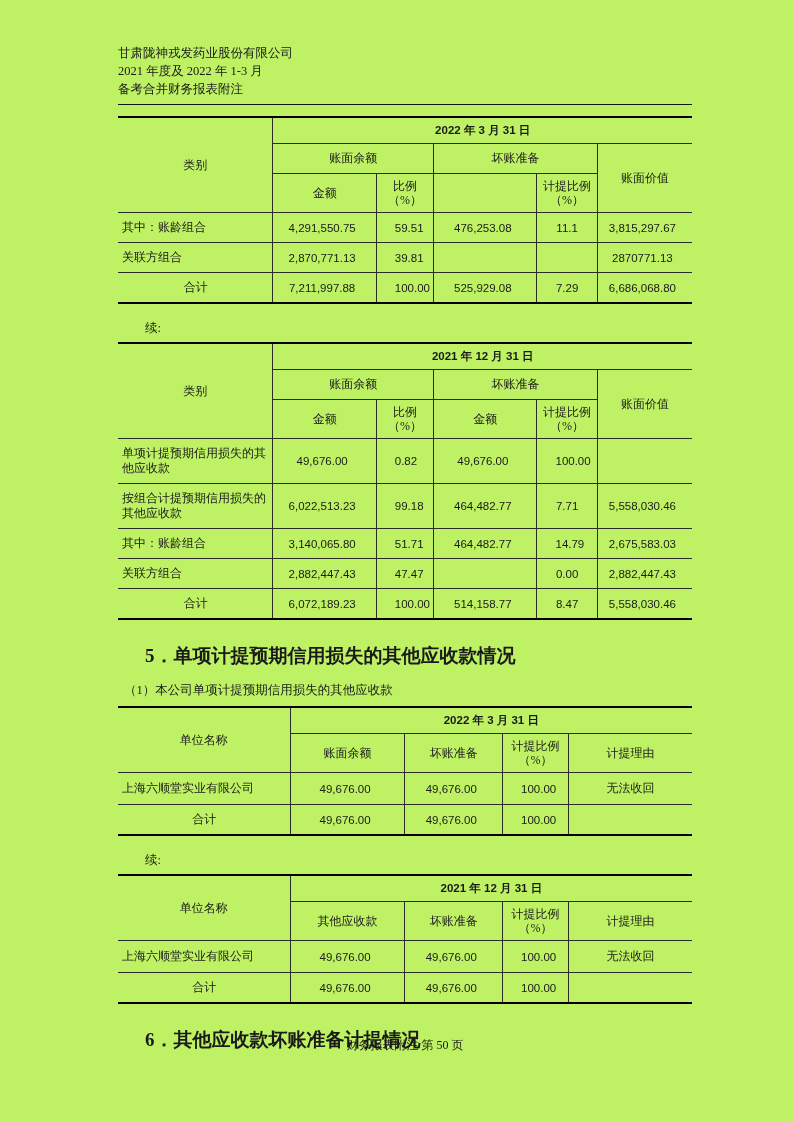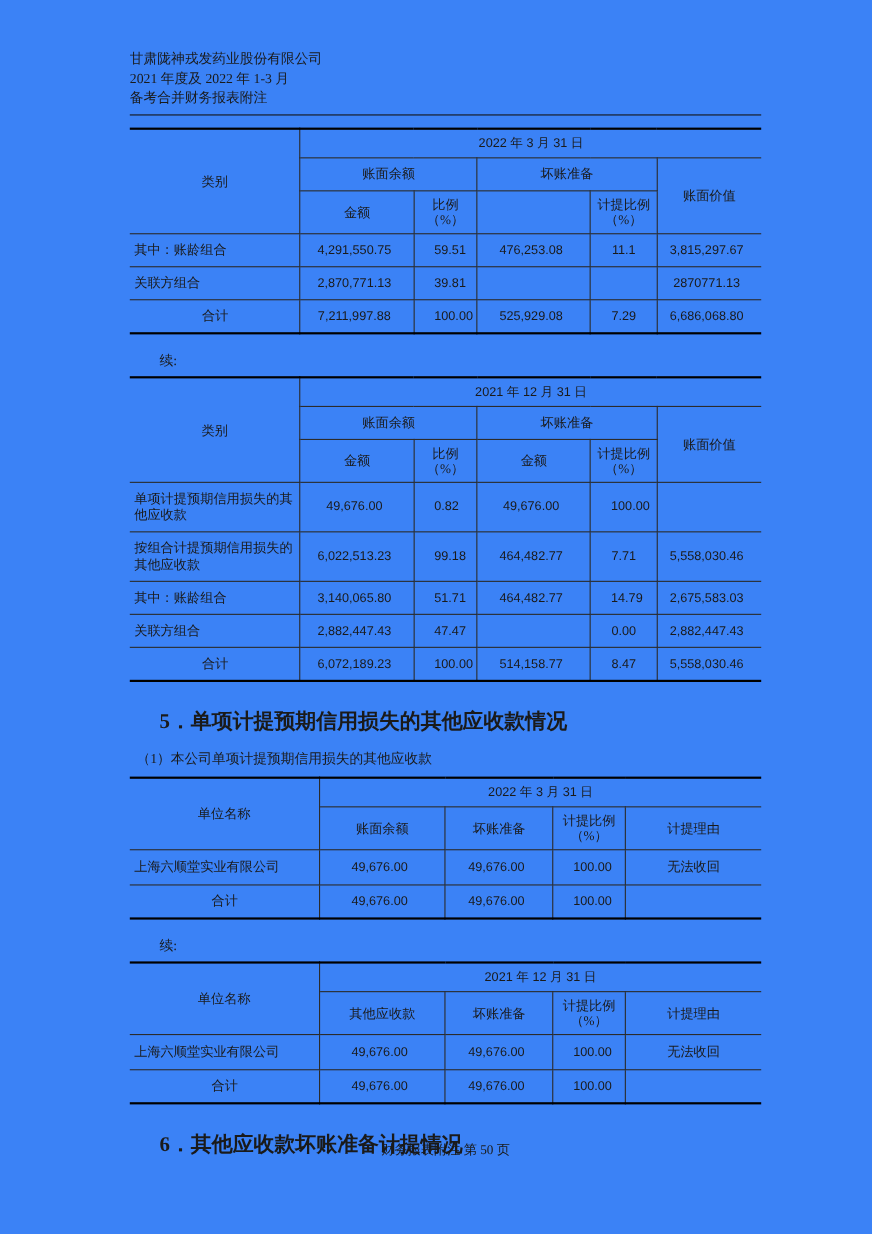--- a/index.html
+++ b/index.html
@@ -1,18 +1,18 @@
 <!DOCTYPE html>
 <html><head>
 <meta charset="utf-8">
 <style>
   * { margin:0; padding:0; box-sizing:border-box; }
   html,body { background:#e9e9e9; }
   .page {
-    position:relative; width:793px; height:1122px; background:#3b82f6;
+    position:relative; width:793px; height:1122px; background:#bef264;
     font-family:"Liberation Serif", serif; color:#1a1a1a;
     box-shadow:0 0 3px rgba(0,0,0,.25); overflow:hidden;
   }
   .content { position:absolute; left:118px; top:44px; width:574px; }
 
   .doc-header { font-size:12.5px; line-height:18px; }
   .doc-header div { white-space:nowrap; }
   .header-rule { border:none; border-top:1.6px solid #141414; margin-top:6px; }
 
   table { width:100%; border-collapse:collapse; table-layout:fixed;
@@ -20,21 +20,21 @@
   td, th { border:1px solid #2b2b2b; font-weight:normal; font-size:12px;
            vertical-align:middle; padding:4px 4px; }
   tr > *:first-child { border-left:none; }
   tr > *:last-child  { border-right:none; }
 
   .t1 { margin-top:11px; }
   .t2 { margin-top:5px; }
   .t3 { margin-top:7px; }
 
   .date-head { font-family:"Liberation Sans", sans-serif;
-               font-weight:normal; font-size:11.5px; padding:5px 2px; }
+               font-weight:bold; font-size:11.5px; padding:5px 2px; }
   .grp-head  { text-align:center; padding:6px 2px; }
   .sub-head  { text-align:center; white-space:pre-line; line-height:14px; padding:5px 1px; }
   .cat-head  { text-align:center; }
 
   .lbl { text-align:left; padding:7px 3px 7px 4px; line-height:15px; }
   .lbl.center { text-align:center; }
   .num { text-align:center; font-family:"Liberation Sans", sans-serif;
          font-size:11.5px; padding:7px 7px 7px 2px; }
   .pct { text-align:center; font-family:"Liberation Sans", sans-serif;
          font-size:11.5px; padding:7px 18px; }

